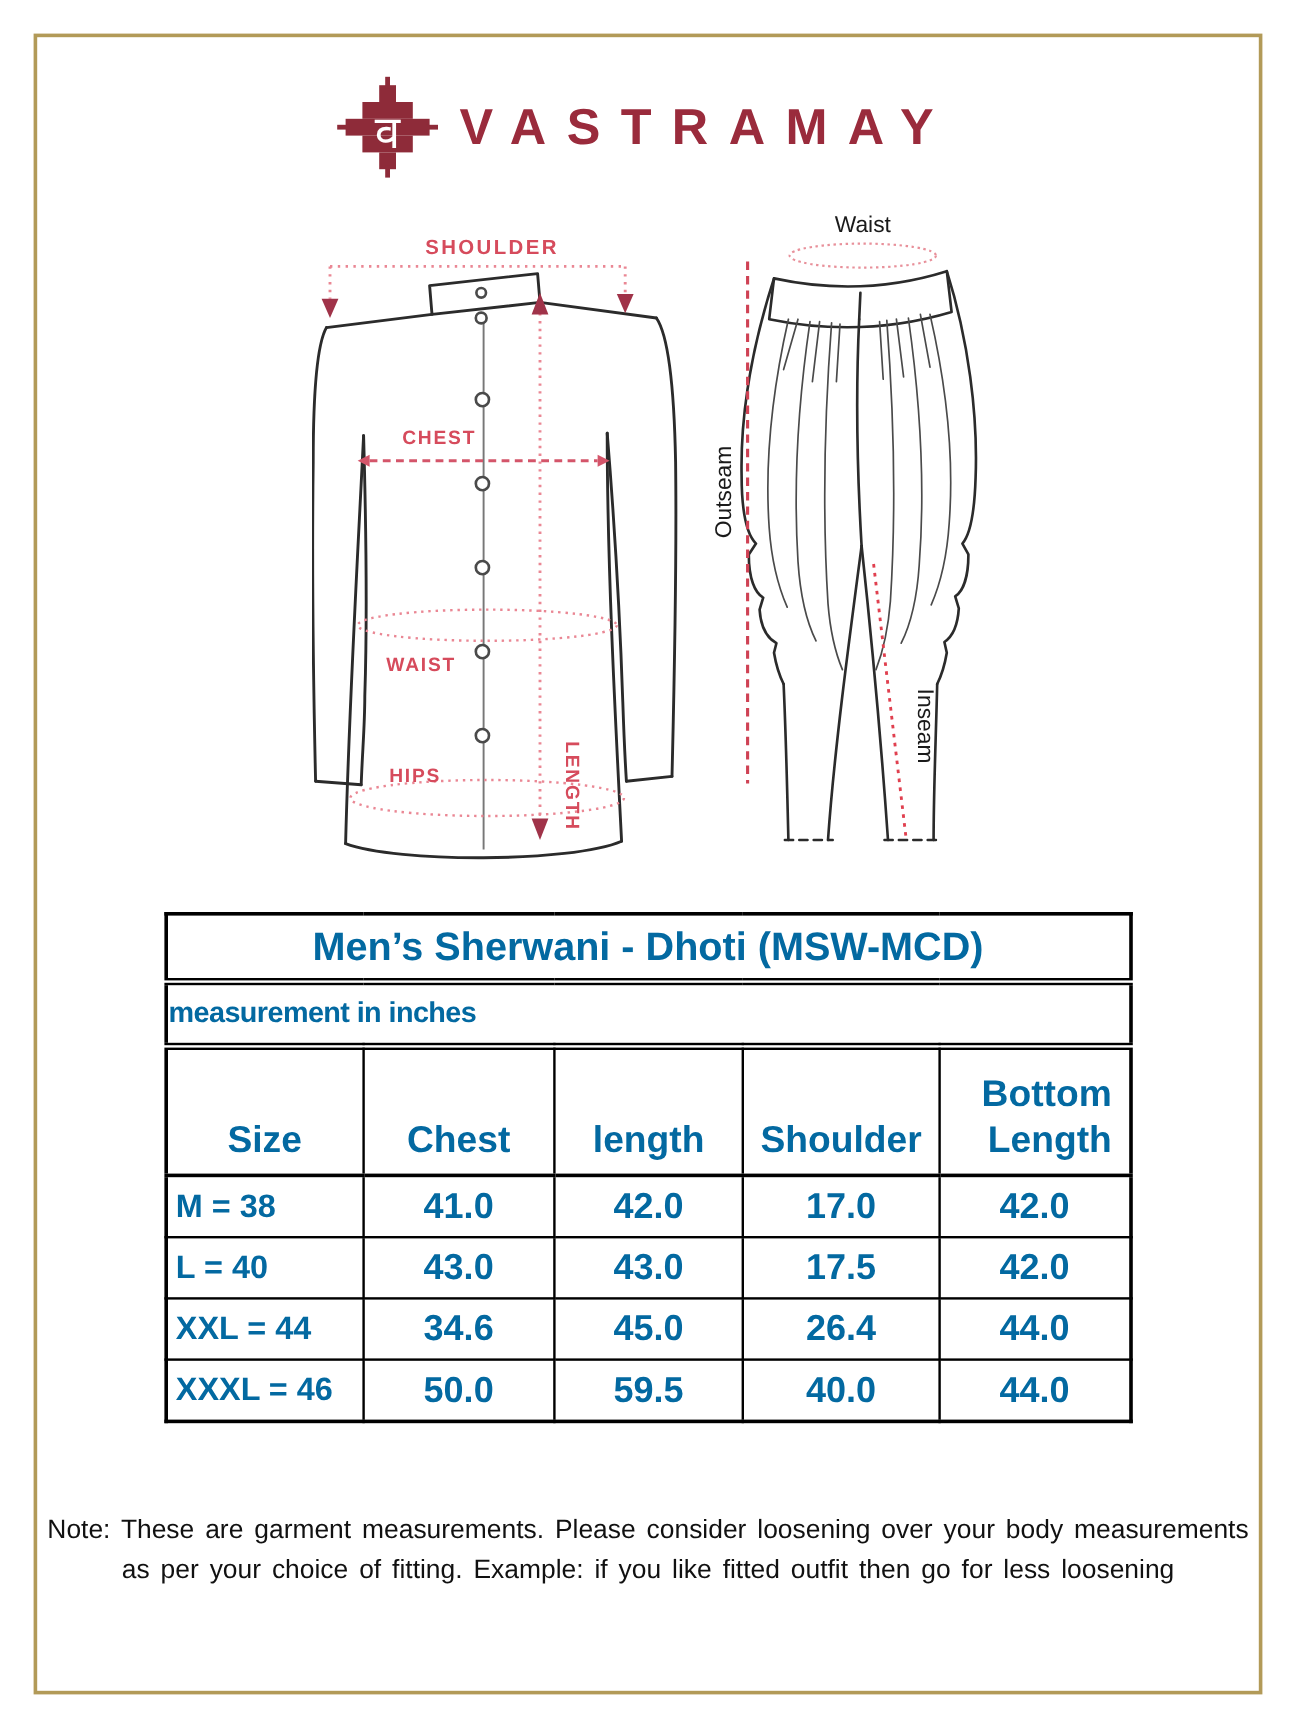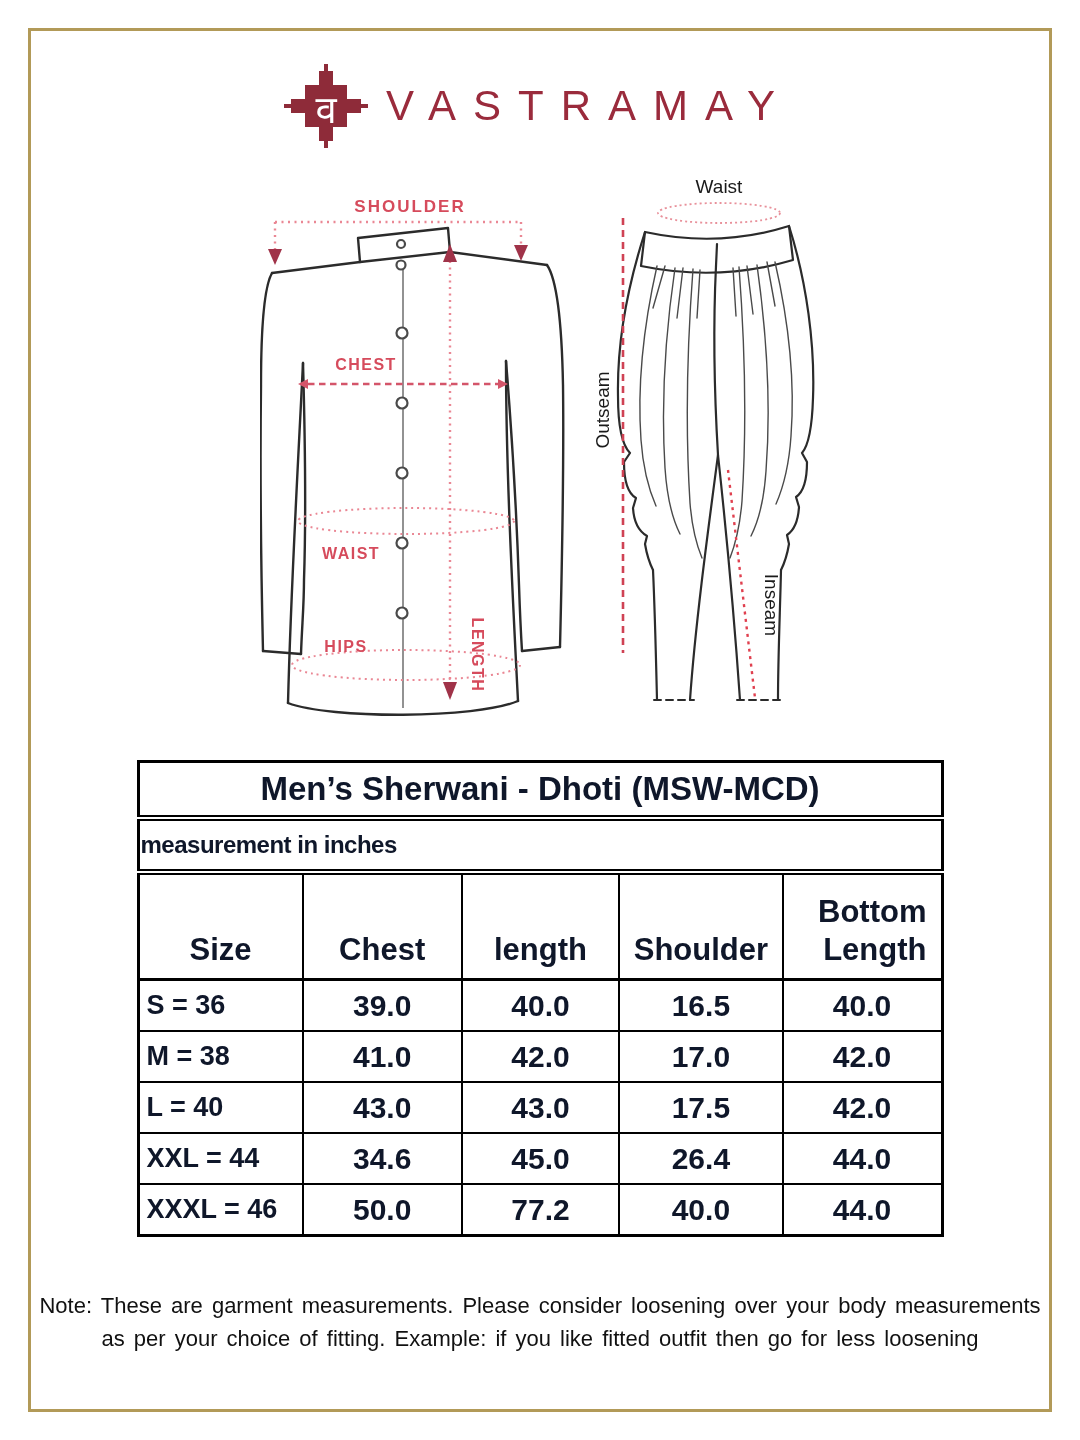--- a/index.html
+++ b/index.html
@@ -18,49 +18,49 @@
   .px.r3{left:17px;top:45px;width:42px;height:14px;}
   .px.r4{left:31px;top:59px;width:14px;height:14px;}
   .px.tick-t{left:36px;top:-4px;width:4px;height:10px;}
   .px.tick-b{left:36px;top:70px;width:4px;height:10px;}
   .px.tick-l{left:-4px;top:36px;width:10px;height:4px;}
   .px.tick-r{left:70px;top:36px;width:10px;height:4px;}
   .logo-glyph{position:absolute;left:0;top:2px;width:76px;height:76px;display:flex;
               align-items:center;justify-content:center;color:#ffffff;font-size:38px;
               font-family:"DejaVu Sans",sans-serif;}
   .wordmark{margin-left:22px;color:#9a2b3c;font-size:42px;letter-spacing:17px;
-            font-weight:400;white-space:nowrap;}
+            font-weight:700;white-space:nowrap;}
 
   
   .diagrams{display:flex;justify-content:center;align-items:flex-start;gap:30px;margin-top:41px;}
   .sherwani-svg{display:block;}
   .dhoti-svg{display:block;margin-top:-17px;}
   .meas-label{font-family:"Liberation Sans",sans-serif;font-weight:bold;fill:#d64b5c;}
   .black-label{font-family:"Liberation Sans",sans-serif;fill:#1a1a1a;}
 
   
   .size-table{width:807px;margin:20px auto 0 auto;border-collapse:collapse;
-              border:3px solid #000;color:#0f172a;}
+              border:3px solid #000;color:#0369a1;}
   .size-table td,.size-table th{border:2.5px solid #000;}
   .row-title th{height:50px;font-size:33px;font-weight:bold;text-align:center;
                 border-bottom:6px double #000;}
   .row-subtitle th{height:46px;font-size:24px;font-weight:bold;text-align:left;
                    border-bottom:6px double #000;letter-spacing:-0.5px;}
   .row-head th{height:94px;font-size:31px;font-weight:bold;text-align:center;
                vertical-align:bottom;padding-bottom:8px;border-bottom:3px solid #000;
                line-height:1.25;}
   .row-head th.col-bottom{padding-right:14px;text-align:right;}
   .size-table td{height:47px;font-size:30px;font-weight:bold;text-align:center;}
   .size-table td.size-cell{text-align:left;padding-left:7px;font-size:27px;}
   .size-table col.c0{width:159px;} .size-table col.c1{width:154px;}
   .size-table col.c2{width:152px;} .size-table col.c3{width:158px;}
   .size-table col.c4{width:154px;}
 
   
-  .note{margin:52px auto 0 auto;max-width:1010px;text-align:center;color:#111;
+  .note{margin:72px auto 0 auto;max-width:1010px;text-align:center;color:#111;
         font-size:22px;line-height:33px;word-spacing:3px;}
 </style>
 </head>
 <body>
 
 <div class="page">
   <div class="gold-frame"></div>
 
   <header class="logo">
     <div class="logo-mark">
@@ -194,27 +194,20 @@
         <th colspan="5">measurement in inches</th>
       </tr>
       <tr class="row-head">
         <th>Size</th>
         <th>Chest</th>
         <th>length</th>
         <th>Shoulder</th>
         <th class="col-bottom">Bottom Length</th>
       </tr>
       <tr>
-        <td class="size-cell">S = 36</td>
-        <td>39.0</td>
-        <td>40.0</td>
-        <td>16.5</td>
-        <td>40.0</td>
-      </tr>
-      <tr>
         <td class="size-cell">M = 38</td>
         <td>41.0</td>
         <td>42.0</td>
         <td>17.0</td>
         <td>42.0</td>
       </tr>
       <tr>
         <td class="size-cell">L = 40</td>
         <td>43.0</td>
         <td>43.0</td>
@@ -224,21 +217,21 @@
       <tr>
         <td class="size-cell">XXL = 44</td>
         <td>34.6</td>
         <td>45.0</td>
         <td>26.4</td>
         <td>44.0</td>
       </tr>
       <tr>
         <td class="size-cell">XXXL = 46</td>
         <td>50.0</td>
-        <td>77.2</td>
+        <td>59.5</td>
         <td>40.0</td>
         <td>44.0</td>
       </tr>
     </tbody>
   </table>
 
   <p class="note">Note: These are garment measurements. Please consider loosening over your body measurements as per your choice of fitting. Example: if you like fitted outfit then go for less loosening</p>
 </div>
 
 </body></html>

